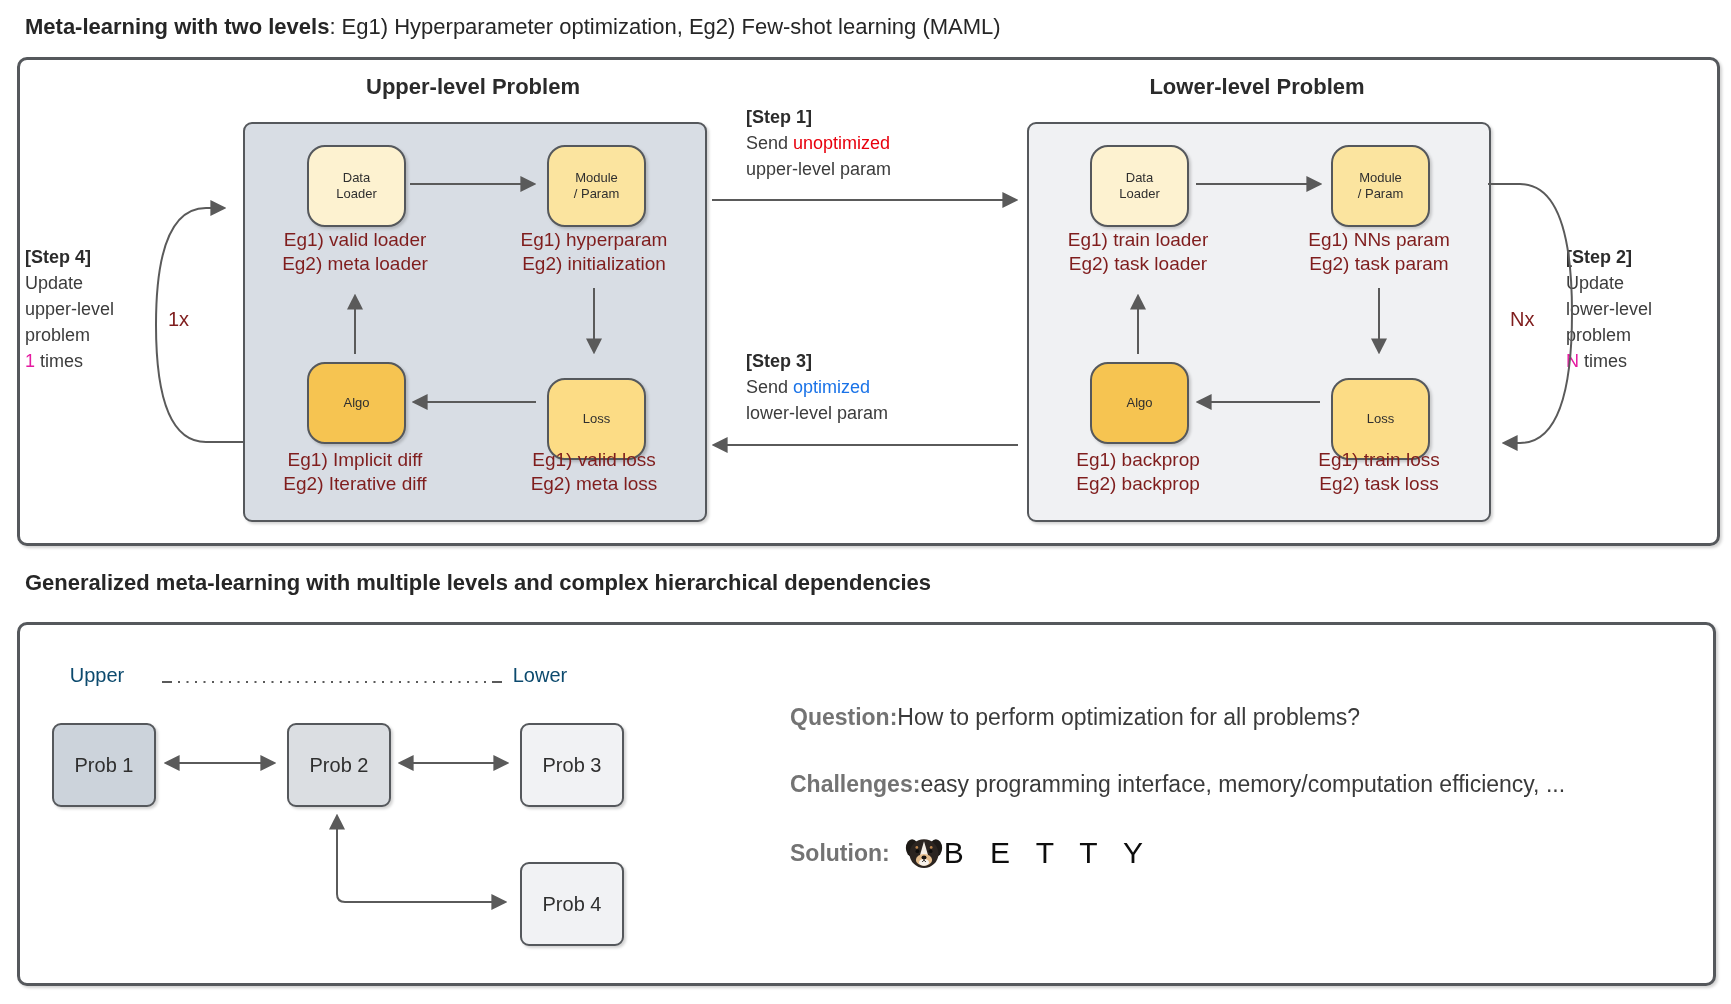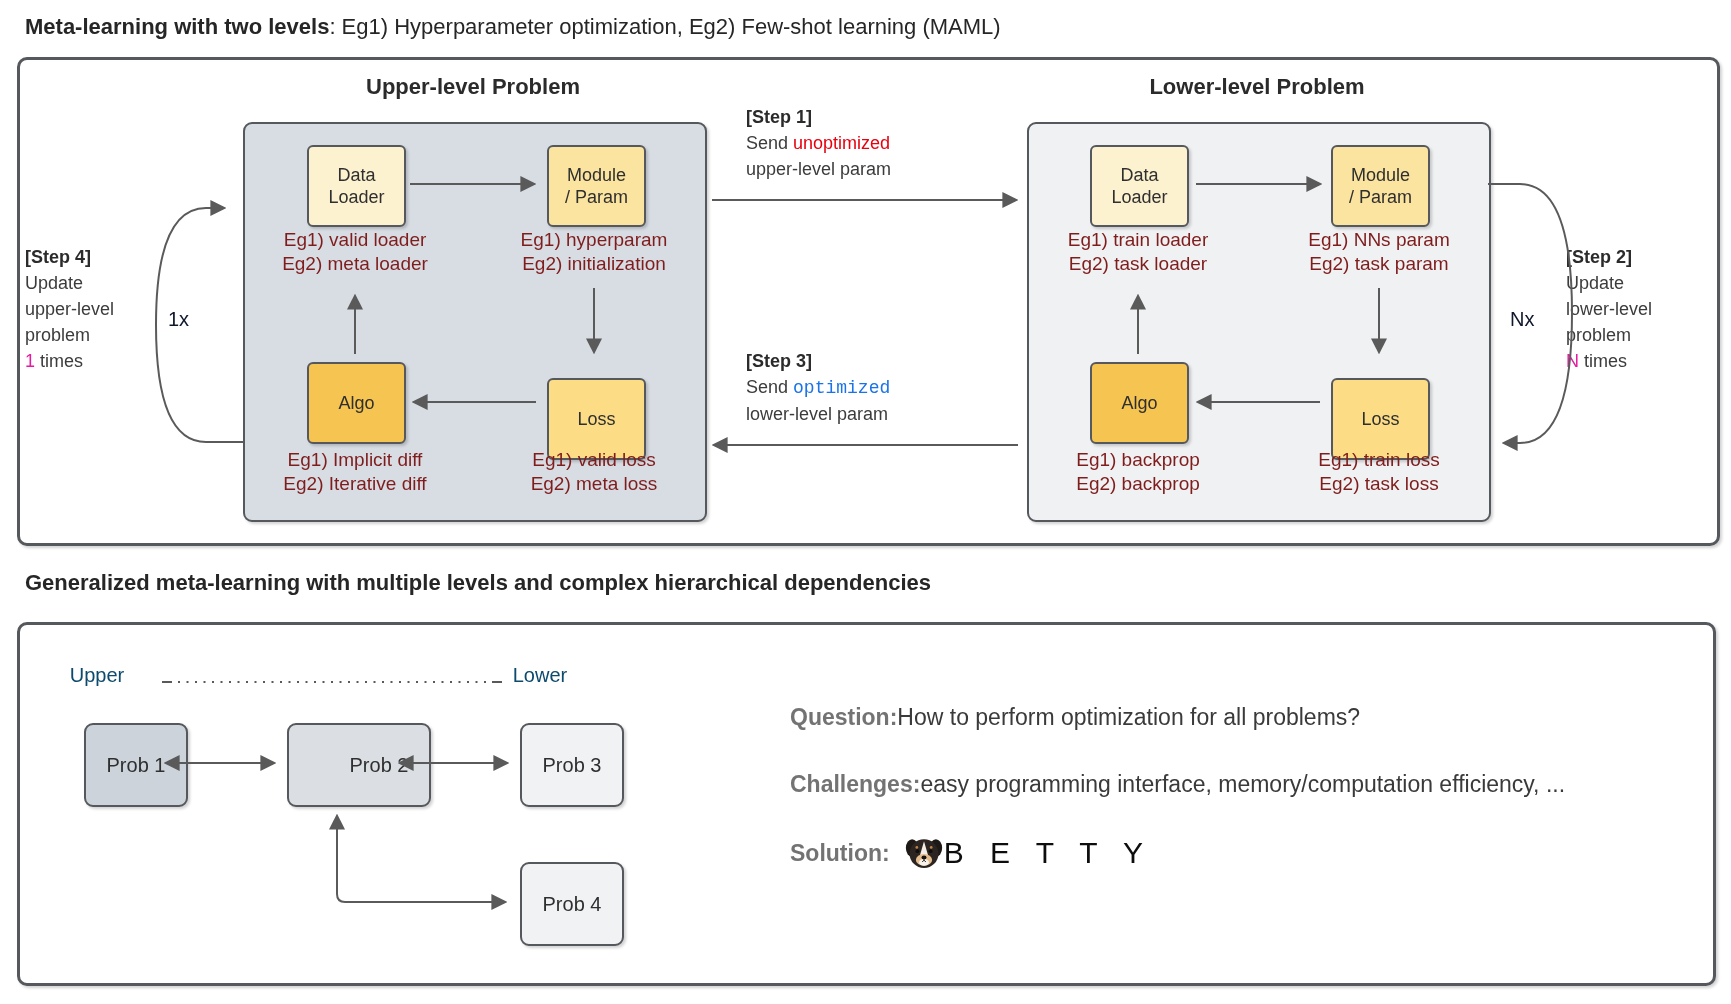--- a/index.html
+++ b/index.html
@@ -14,45 +14,45 @@
     box-shadow:2px 2px 3px rgba(0,0,0,0.18);
   }
   .inner-panel {
     position:absolute; border:2px solid #55585c; border-radius:9px;
     box-shadow:2px 2px 3px rgba(0,0,0,0.18);
   }
   .panel-upper { background:#d8dde4; }
   .panel-lower { background:#f0f1f3; }
   .panel-title { position:absolute; font-size:22px; font-weight:bold; color:#2b2b2b; text-align:center; }
   .node {
-    position:absolute; border:2px solid #55585c; border-radius:6px;
+    position:absolute; border:2px solid #55585c; border-radius:18px;
     display:flex; align-items:center; justify-content:center; text-align:center;
-    font-size:18px; color:#2f2f2f; line-height:1.25;
+    font-size:13px; color:#2f2f2f; line-height:1.25;
     box-shadow:2px 2px 3px rgba(0,0,0,0.18);
   }
   .fill-cream { background:#fdf2d0; }
   .fill-yellow { background:#fbe49f; }
   .fill-amber { background:#fcdc85;margin-top:16px; }
   .fill-gold  { background:#f6c451; }
   .eg { position:absolute; font-size:19px; color:#7f1d1d; text-align:center; line-height:24px; }
   .step-block { position:absolute; font-size:18px; color:#3c3c3c; text-align:left; line-height:26px; }
   .step-title { font-weight:bold; color:#2b2b2b; }
   .hl-red { color:#e8000d; }
-  .hl-blue { color:#1a73e8;font-family:Liberation Mono, monospace; }
+  .hl-blue { color:#1a73e8; }
   .hl-pink { color:#e51aa0; }
-  .loop-label { position:absolute; font-size:20px; color:#0f172a; }
+  .loop-label { position:absolute; font-size:20px; color:#7f1d1d; }
   .sec-title { position:absolute; left:25px; top:570px; font-size:22px; font-weight:bold; color:#262626; white-space:nowrap; }
   .mini-label { position:absolute; font-size:20px; color:#0c4a6e; text-align:center; width:100px; }
   .prob {
     position:absolute; width:100px; height:80px; border:2px solid #55585c; border-radius:9px;
     display:flex; align-items:center; justify-content:center; font-size:20px; color:#2f2f2f;
     box-shadow:2px 2px 3px rgba(0,0,0,0.18);
   }
-  .prob-1 { background:#ccd3db;margin-left:32px; }
-  .prob-2 { background:#dbdee2;padding-left:40px; }
+  .prob-1 { background:#ccd3db; }
+  .prob-2 { background:#dbdee2; }
   .prob-3 { background:#f1f2f4; }
   .text-row { position:absolute; font-size:23px; color:#3a3a3a; white-space:nowrap; display:flex; align-items:center; }
   .bold-label { font-weight:bold; color:#737373; }
   .betty { font-size:30px; font-weight:500; letter-spacing:9px; color:#0d0d0d; margin-left:0; }
   .dog { margin-left:14px; display:inline-flex; align-items:center; }
   .overlay { position:absolute; left:0; top:0; pointer-events:none; }
 </style>
 </head>
 <body>
 

